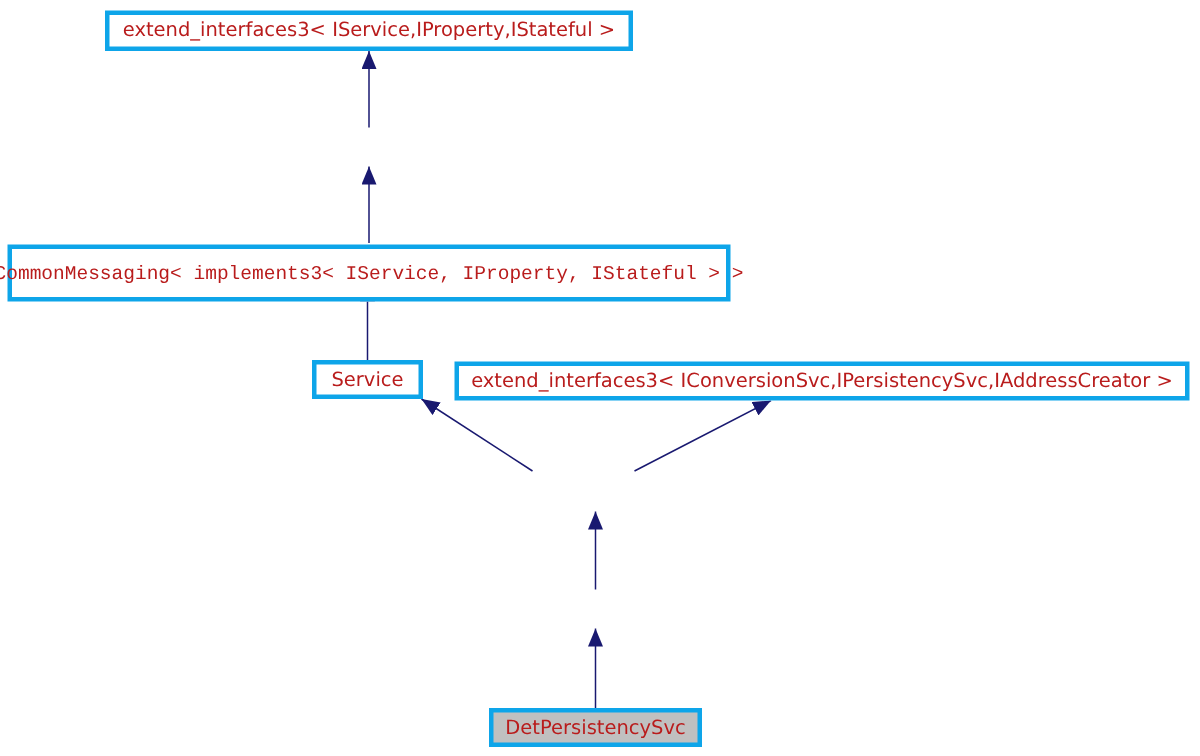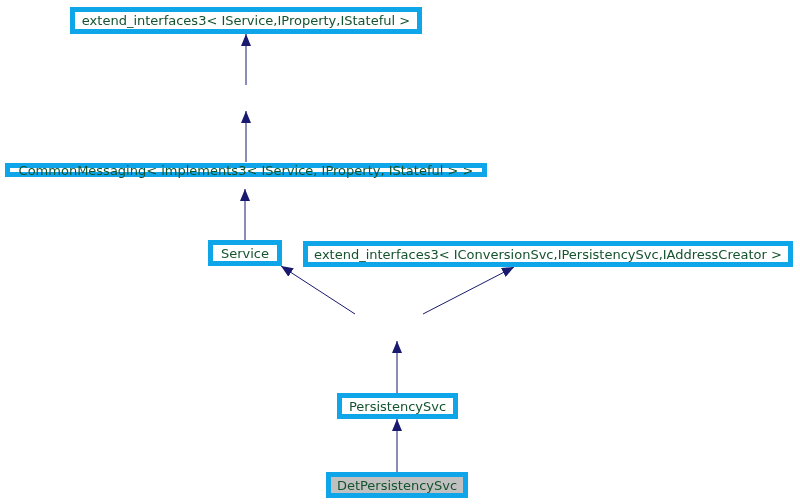--- a/index.html
+++ b/index.html
@@ -19,39 +19,39 @@
     position: absolute;
     left: 0;
     top: 0;
     width: 800px;
     height: 504px;
     pointer-events: none;
   }
   .node {
     position: absolute;
     box-sizing: border-box;
-    border: 5px solid #0ea5e9;
+    border: 3px solid #0ea5e9;
     background: #ffffff;
-    color: #14532d;
+    color: #b91c1c;
     font-size: 13px;
     line-height: 1;
     white-space: nowrap;
     display: flex;
     align-items: center;
     justify-content: center;
     cursor: pointer;
   }
   .node.highlight {
     background: #c0c0c0;
     cursor: default;
   }
   
   .n0 { left: 70px;  top: 7px;   width: 352px; height: 27px; }
   .n1 { left: 85px;  top: 85px;  width: 322px; height: 26px; }
-  .n2 { left: 5px;   top: 163px; width: 482px; height: 14px; }
+  .n2 { left: 5px;   top: 163px; width: 482px; height: 38px; font-family: Liberation Mono, monospace; }
   .n3 { left: 208px; top: 240px; width: 74px;  height: 26px; }
   .n4 { left: 303px; top: 241px; width: 490px; height: 26px; text-align: center; }
   .n5 { left: 152px; top: 314px; width: 491px; height: 27px; }
   .n6 { left: 337px; top: 393px; width: 121px; height: 26px; }
   .n7 { left: 326px; top: 472px; width: 142px; height: 26px; }
 </style>
 </head>
 <body>
 
 <div class="canvas">
@@ -74,17 +74,16 @@
   <div class="node n0">extend_interfaces3&lt; IService,IProperty,IStateful &gt;</div>
 
 
   <div class="node n2">CommonMessaging&lt; implements3&lt; IService, IProperty, IStateful &gt; &gt;</div>
 
   <div class="node n3">Service</div>
 
   <div class="node n4">extend_interfaces3&lt; IConversionSvc,IPersistencySvc,IAddressCreator &gt;</div>
 
 
-  <div class="node n6">PersistencySvc</div>
 
   <div class="node n7 highlight">DetPersistencySvc</div>
 
 </div>
 
 </body></html>

